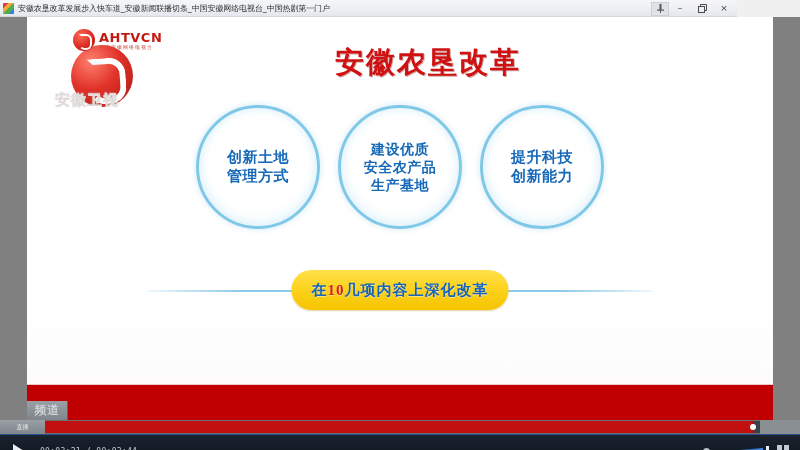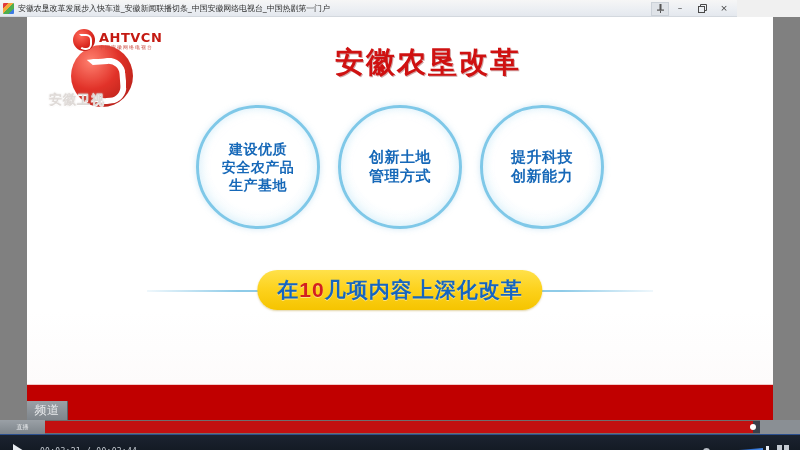--- a/index.html
+++ b/index.html
@@ -188,23 +188,23 @@
     position: absolute;
     left: 17px; top: 13px;
     width: 26px; height: 34px;
     border: 6px solid #ffffff;
     border-left-color: transparent;
     border-radius: 0 17px 17px 17px;
     transform: rotate(-4deg);
   }
   .logo-cn {
     position: absolute;
-    left: 0;
+    left: 6px;
     top: 66px;
-    font-size: 13px;
+    font-size: 15px;
     font-weight: bold;
     color: #ded9d6;
     letter-spacing: 1px;
     text-shadow: 0 1px 0 #ffffff, 0 0 2px #cfc9c5;
     white-space: nowrap;
   }
 
   
   .main-title {
     position: absolute;
@@ -282,27 +282,27 @@
     height: 40px;
     padding: 0 20px;
     border-radius: 20px;
     background: linear-gradient(to bottom, #ffe14a 0%, #fdd21d 48%, #f5c400 100%);
     display: flex;
     align-items: center;
     justify-content: center;
     box-shadow: 0 1px 2px rgba(170,130,0,0.35);
   }
   .banner-text {
-    font-size: 21px;
+    font-size: 15px;
     font-weight: bold;
     color: #1565c0;
     letter-spacing: 1px;
     white-space: nowrap;
     text-shadow: 0 1px 0 rgba(255,255,255,0.45);
-    font-family: Liberation Sans, sans-serif;
+    font-family: Liberation Serif, serif;
   }
   .banner-text .num { color: #d32020; }
 
   
   .corner-tab {
     position: absolute;
     left: 0;
     bottom: 0;
     width: 40px;
     height: 19px;
@@ -497,28 +497,28 @@
           <div class="logo-big"></div>
           <div class="logo-mark"></div>
           <div class="logo-word">AHTVCN</div>
           <div class="logo-sub">中国安徽网络电视台</div>
           <div class="logo-cn">安徽卫视</div>
         </div>
 
         <div class="main-title">安徽农垦改革</div>
 
         <div class="circles">
+          <div class="circle">
+            <span class="ln">创新土地</span>
+            <span class="ln">管理方式</span>
+          </div>
           <div class="circle mid">
             <span class="ln">建设优质</span>
             <span class="ln">安全农产品</span>
             <span class="ln">生产基地</span>
-          </div>
-          <div class="circle">
-            <span class="ln">创新土地</span>
-            <span class="ln">管理方式</span>
           </div>
           <div class="circle">
             <span class="ln">提升科技</span>
             <span class="ln">创新能力</span>
           </div>
         </div>
 
         <div class="banner-row">
           <div class="banner-line"></div>
           <div class="banner-pill">

